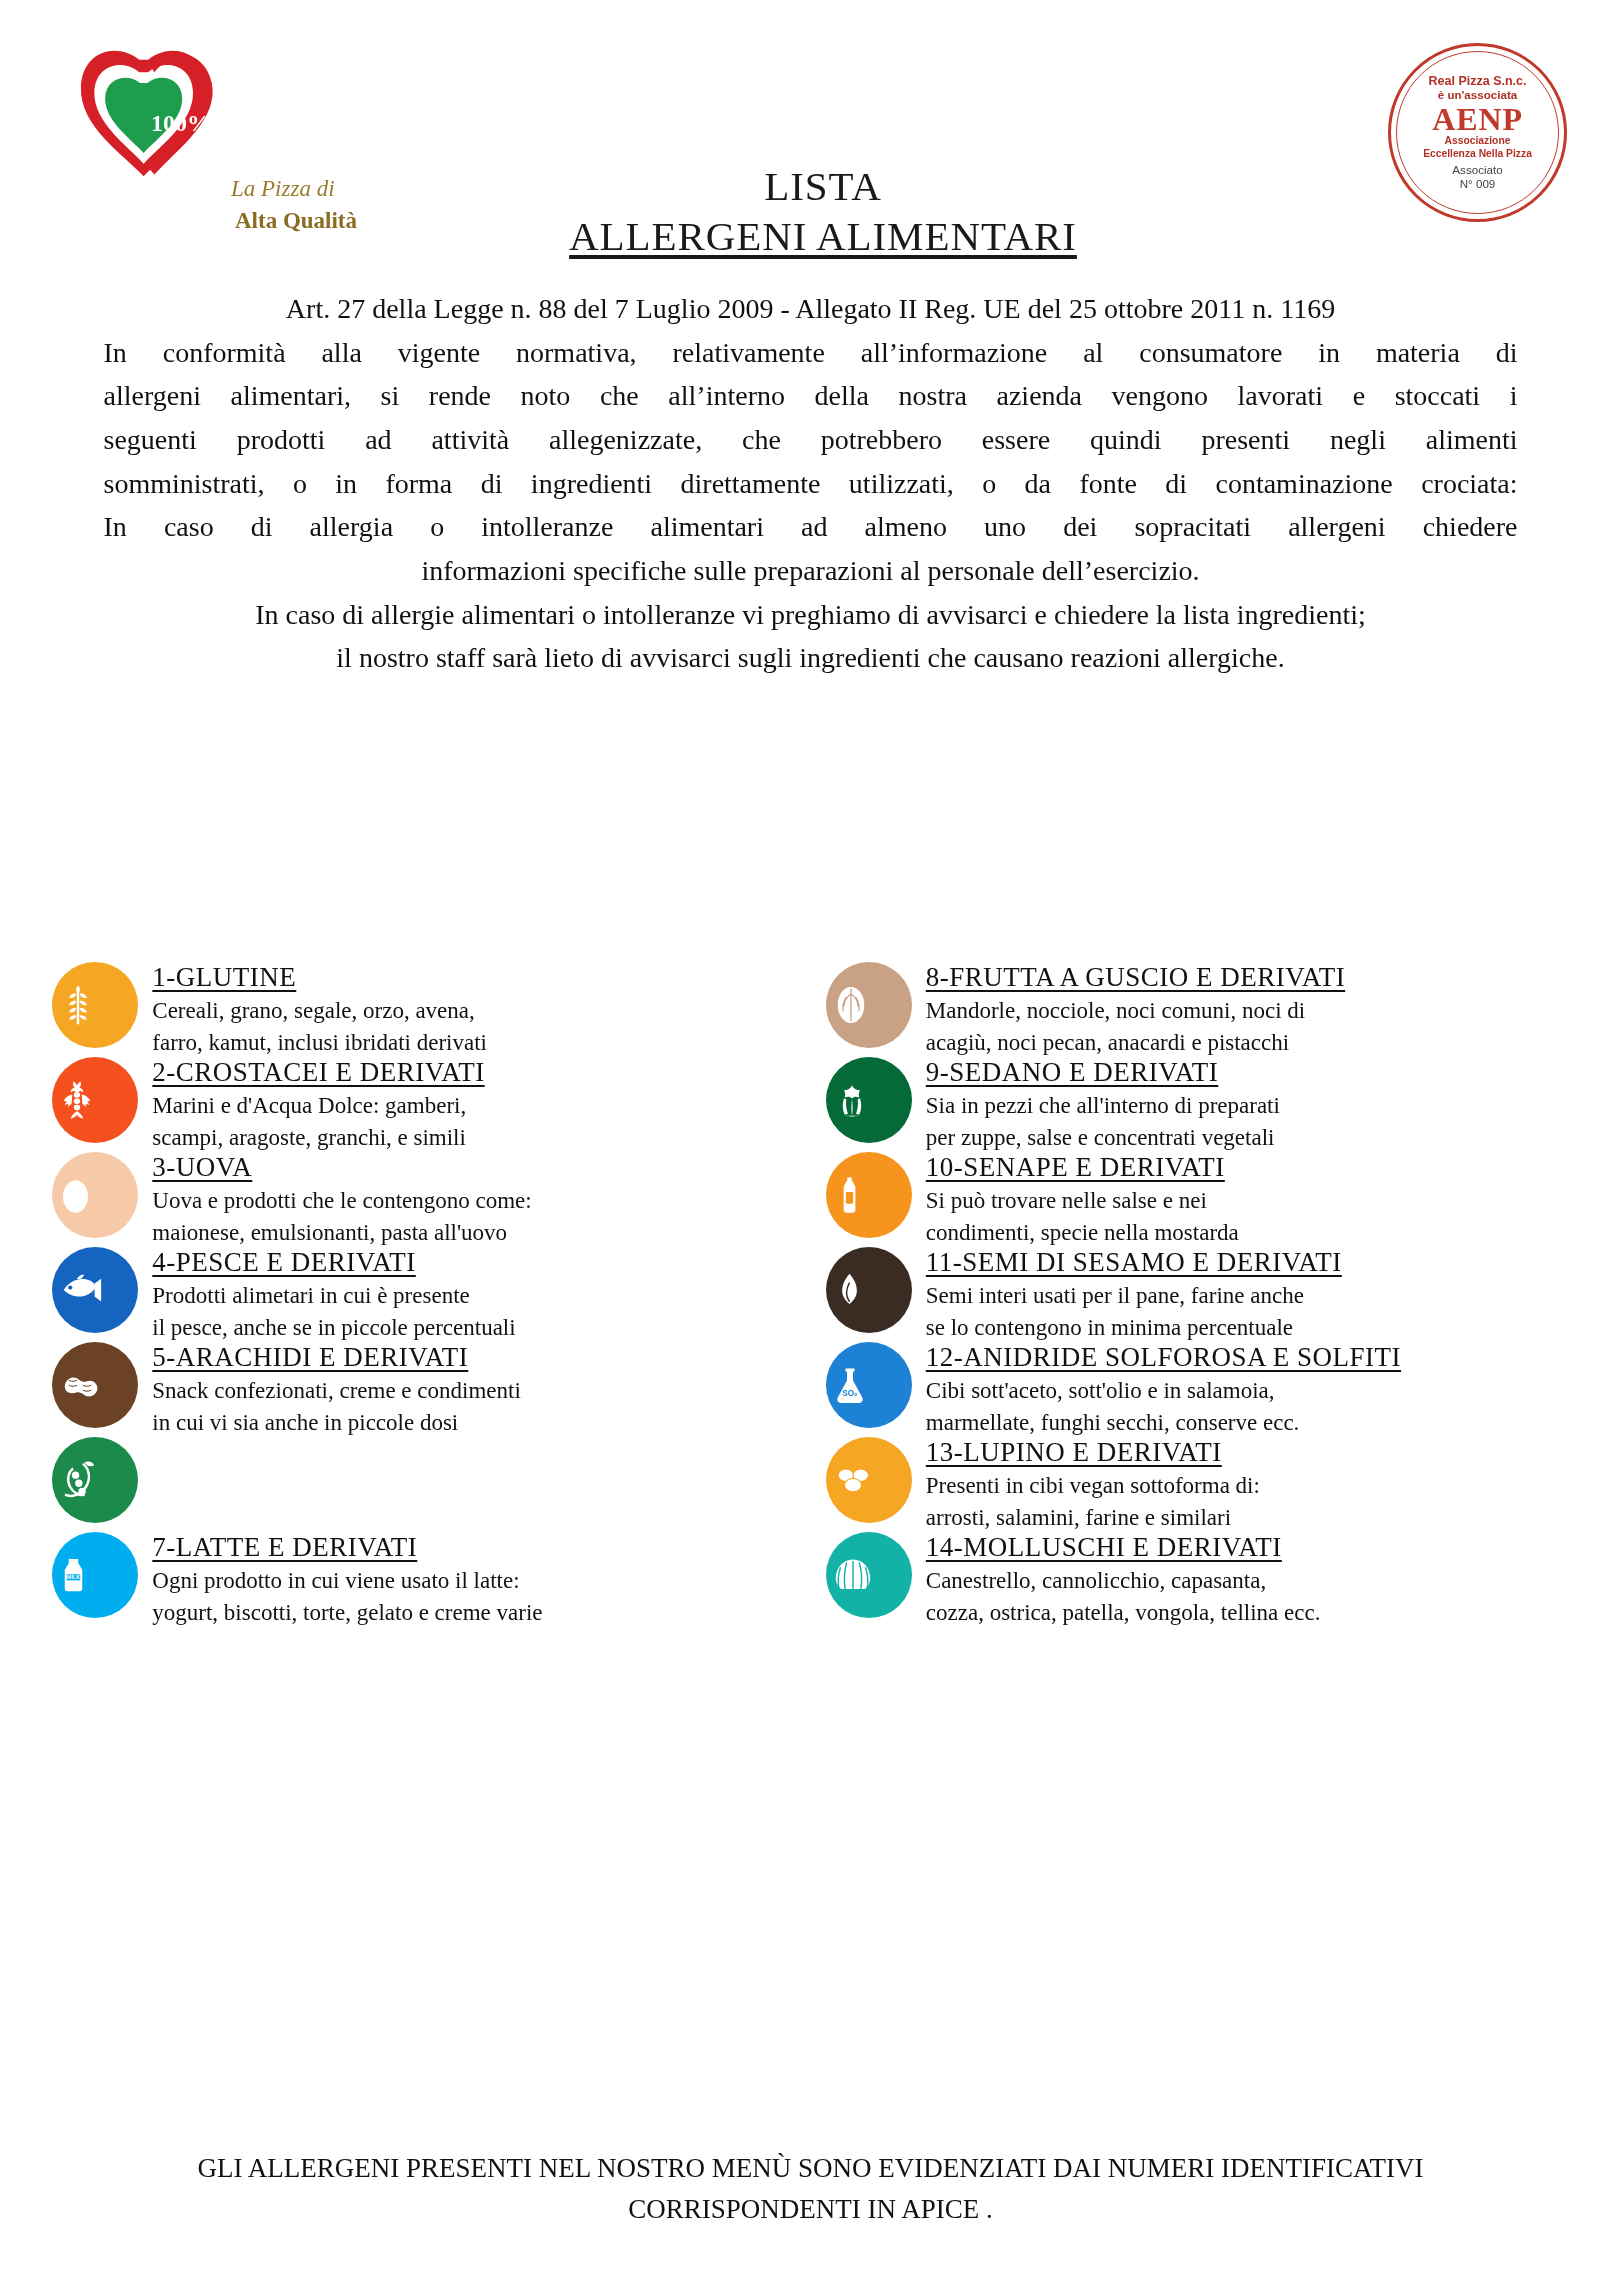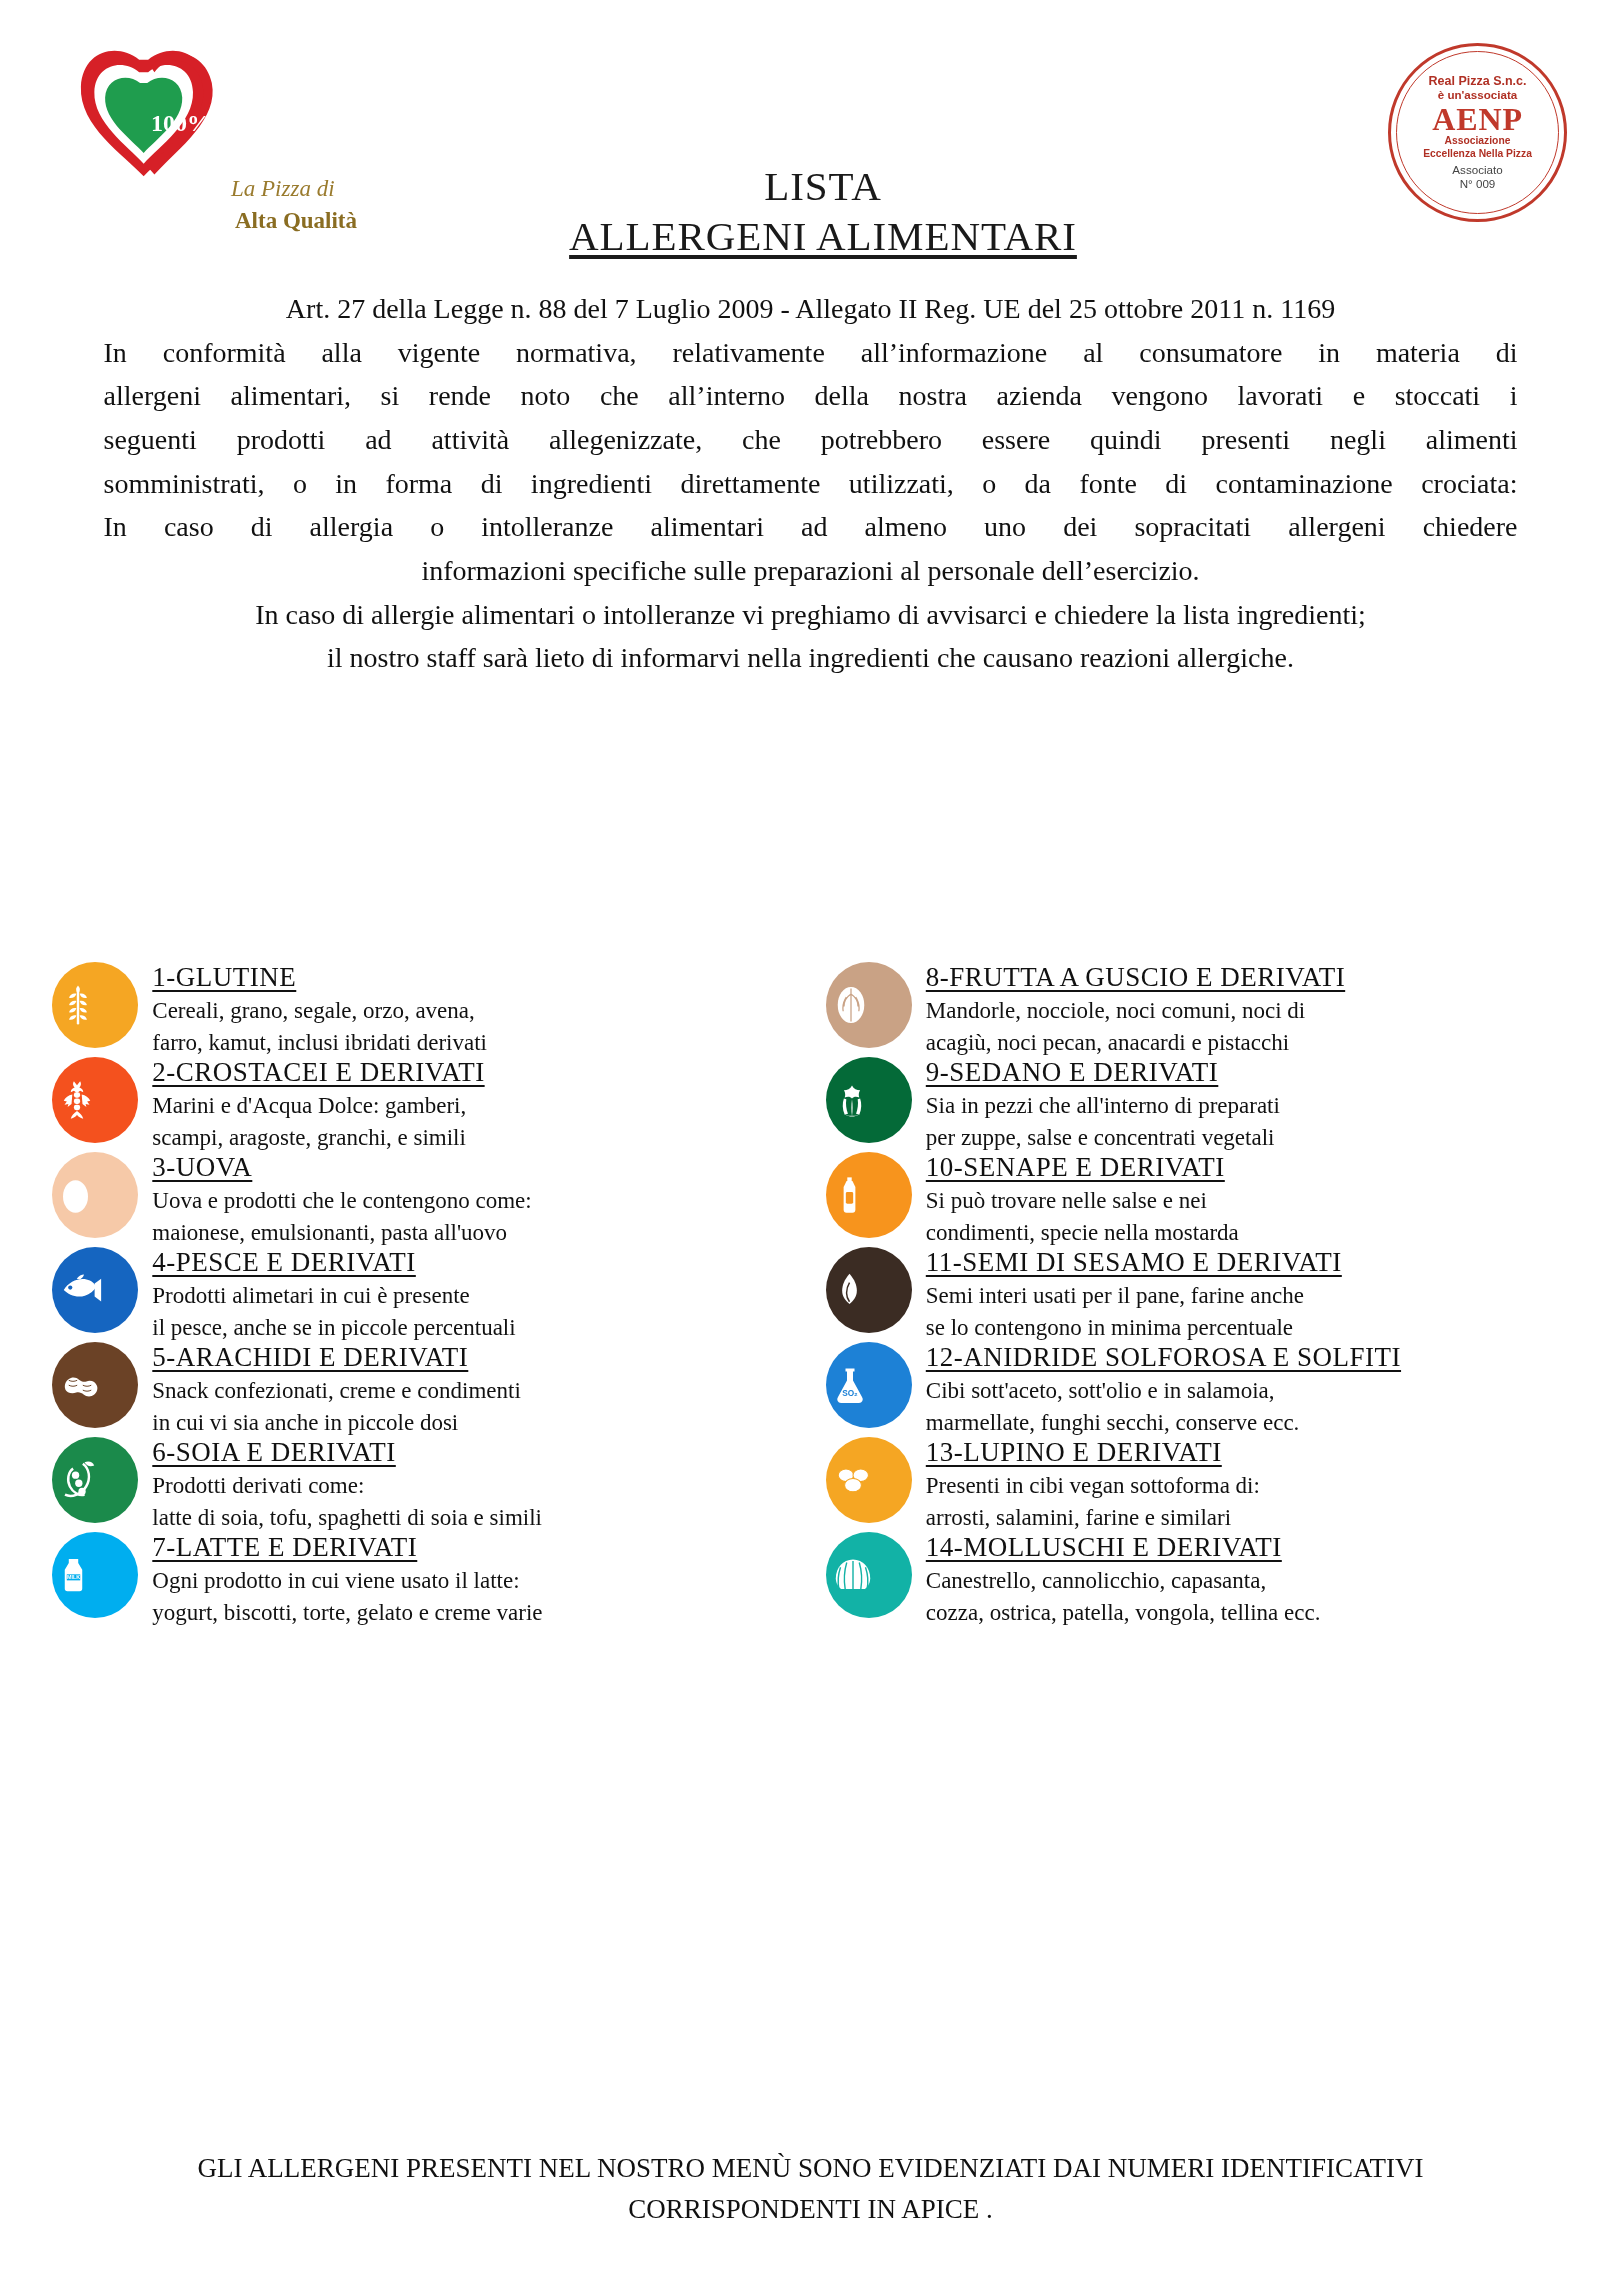--- a/index.html
+++ b/index.html
@@ -224,21 +224,21 @@
 
 <div class="intro">
   <p class="ctr">Art. 27 della Legge n. 88 del 7 Luglio 2009 - Allegato II Reg. UE del 25 ottobre 2011 n. 1169</p>
   <p class="just">In conformità alla vigente normativa, relativamente all’informazione al consumatore in materia di</p>
   <p class="just">allergeni alimentari, si rende noto che all’interno della nostra azienda vengono lavorati e stoccati i</p>
   <p class="just">seguenti prodotti ad attività allegenizzate, che potrebbero essere quindi presenti negli alimenti</p>
   <p class="just">somministrati, o in forma di ingredienti direttamente utilizzati, o da fonte di contaminazione crociata:</p>
   <p class="just">In caso di allergia o intolleranze alimentari ad almeno uno dei sopracitati allergeni chiedere</p>
   <p class="ctr">informazioni specifiche sulle preparazioni al personale dell’esercizio.</p>
   <p class="ctr">In caso di allergie alimentari o intolleranze vi preghiamo di avvisarci e chiedere la lista ingredienti;</p>
-  <p class="ctr">il nostro staff sarà lieto di informarvi nella ingredienti che causano reazioni allergiche.</p>
+  <p class="ctr">il nostro staff sarà lieto di avvisarci sugli ingredienti che causano reazioni allergiche.</p>
 </div>
 
 <div class="grid">
 
   <div class="item">
     <div class="badge" style="background:#F5A623">
       <svg width="52" height="52" viewBox="0 0 64 64">
         <g fill="#ffffff">
           <rect x="30.5" y="10" width="3" height="46" rx="1.5"></rect>
           <path d="M32 8c3 3 3 7 0 10-3-3-3-7 0-10z"></path>
@@ -415,25 +415,20 @@
           <path d="M26 18c-6 4-8 14-4 22 4 8 12 12 18 10"></path>
         </g>
         <g fill="#ffffff">
           <circle cx="29" cy="26" r="4.5"></circle>
           <circle cx="33" cy="36" r="4.5"></circle>
           <circle cx="37" cy="46" r="4.5"></circle>
           <path d="M40 10c6-2 10 0 12 4-5 2-9 1-12-4z"></path>
         </g>
       </svg>
     </div>
-    <div class="item-text">
-      <div class="item-title">6-SOIA E DERIVATI</div>
-      <div class="item-desc">Prodotti derivati come:</div>
-      <div class="item-desc">latte di soia, tofu, spaghetti di soia e simili</div>
-    </div>
   </div>
 
   <div class="item">
     <div class="badge" style="background:#F5A623">
       <svg width="54" height="45" viewBox="0 0 64 64">
         <g fill="#ffffff" stroke="#F5A623" stroke-width="1.5">
           <ellipse cx="22" cy="26" rx="11" ry="9"></ellipse>
           <ellipse cx="43" cy="26" rx="11" ry="9"></ellipse>
           <ellipse cx="32" cy="40" rx="12" ry="9.5"></ellipse>
         </g>

